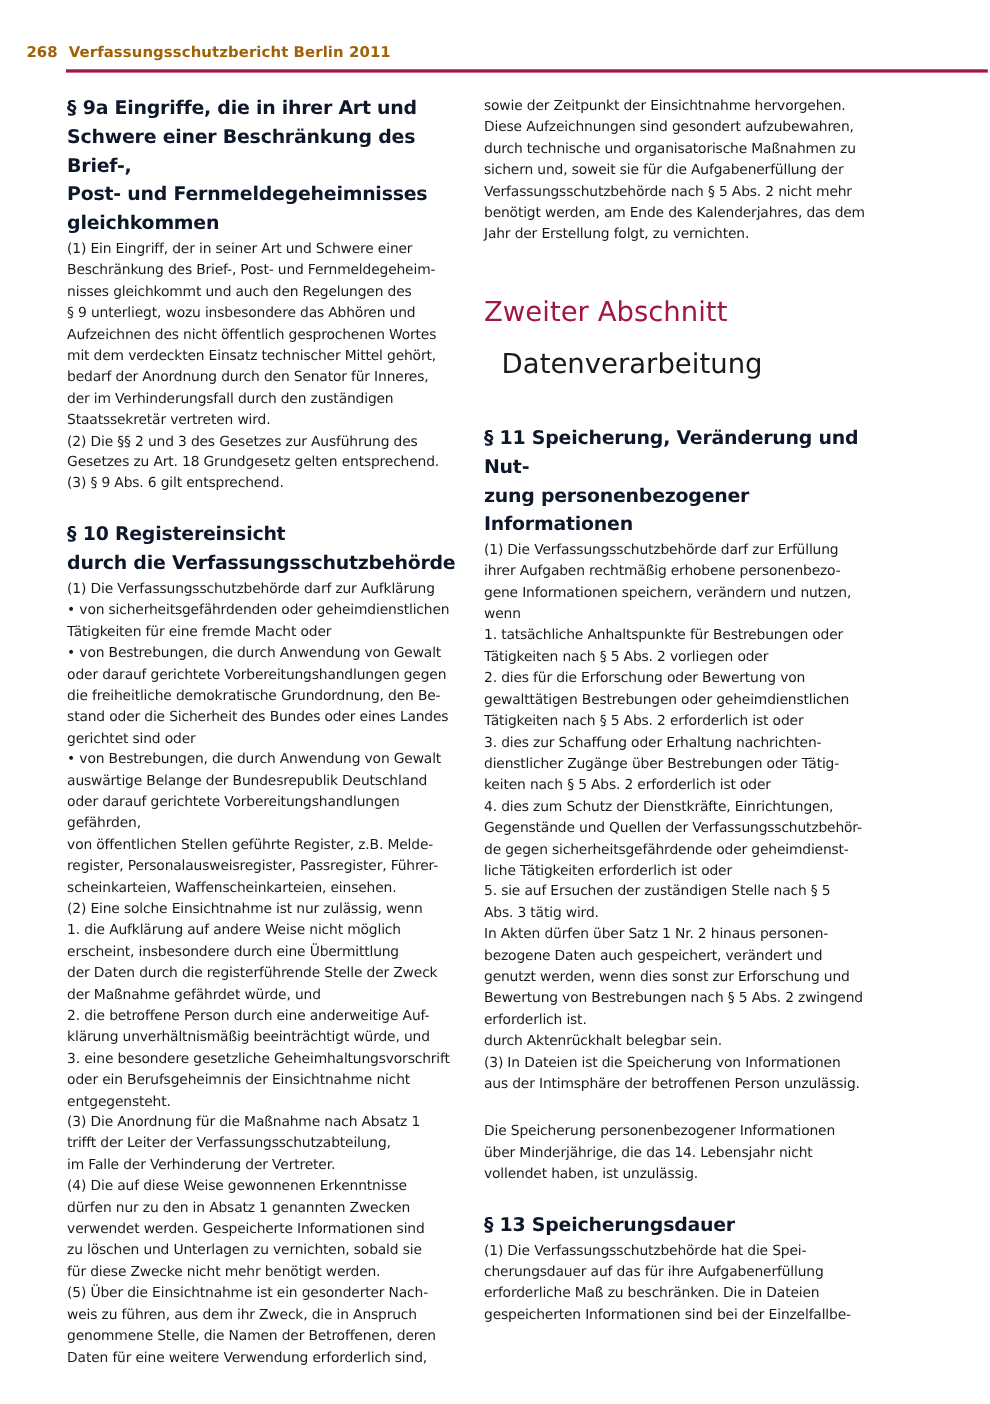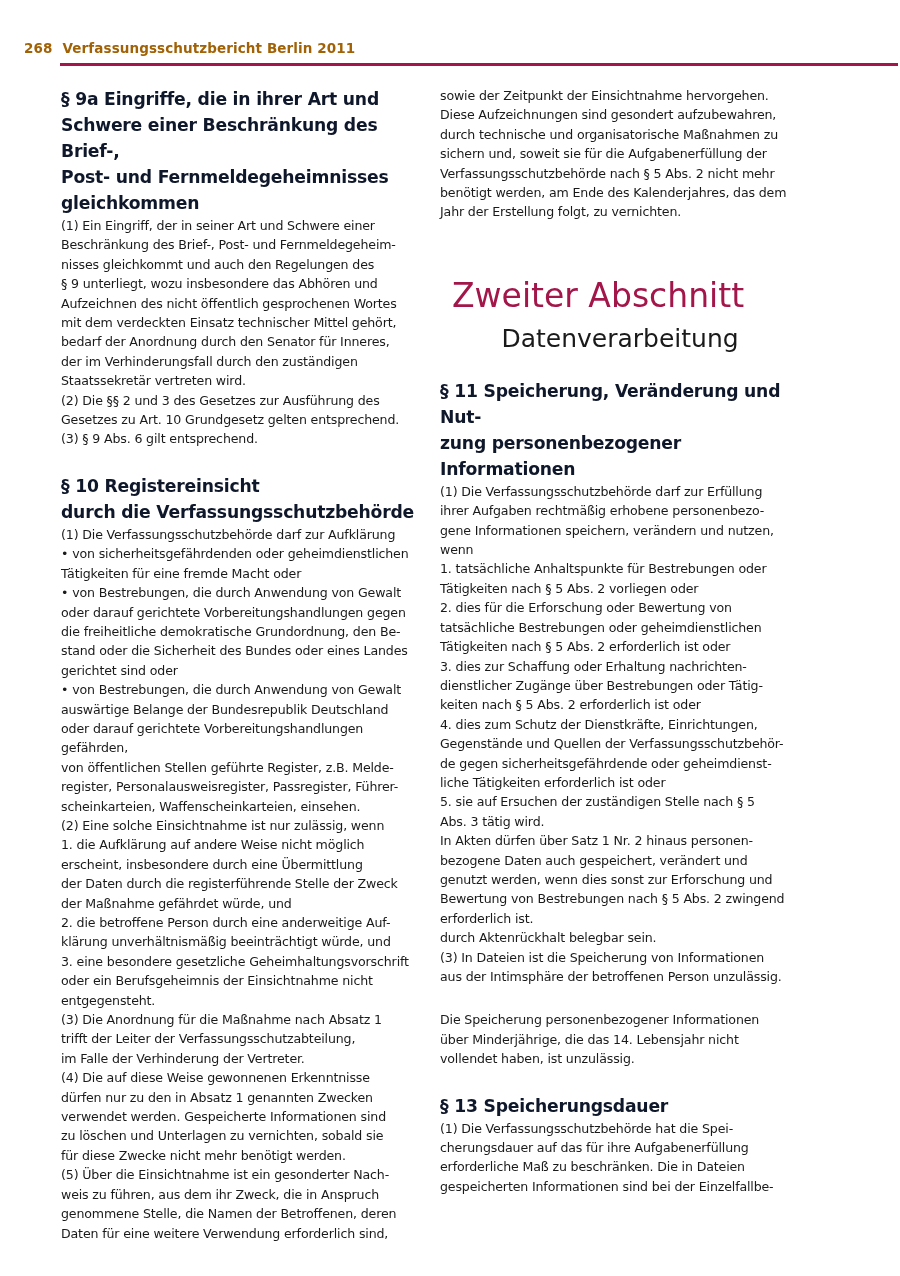--- a/index.html
+++ b/index.html
@@ -9,22 +9,22 @@
             font-size:13.5px; color:#a16207; letter-spacing:0.1px; }
   .header .num { margin-right:10px; }
   .rule { position:absolute; left:60px; top:63px; width:838px; height:3px; background:#a3164a; }
   .col { position:absolute; top:86px; width:360px; }
   .col.left { left:61px; }
   .col.right { left:440px; }
   .h3 { font-weight:bold; font-size:17.2px; line-height:26px; color:#0f172a; margin:0; letter-spacing:-0.2px; }
   .p { font-size:12.6px; line-height:19.4px; margin:0; letter-spacing:-0.15px; white-space:nowrap; }
   .gap1 { height:24px; }
   .gap2 { height:46px; }
-  .part-title { font-size:33px; line-height:31px; color:#a3164a; margin:12px; font-weight:normal; }
-  .part-sub { font-size:25px; line-height:31px; color:#1a1a1a; margin:0; font-weight:normal;text-align:center; }
+  .part-title { font-size:25px; line-height:31px; color:#a3164a; margin:0; font-weight:normal; }
+  .part-sub { font-size:25px; line-height:31px; color:#1a1a1a; margin:16px; font-weight:normal; }
 </style>
 </head>
 <body>
 
 <div class="header">
   <span class="num">268</span><span>Verfassungsschutzbericht Berlin 2011</span>
 </div>
 <div class="rule"></div>
 
 <div class="col left">
@@ -39,21 +39,21 @@
         <div class="p">(1)  Ein Eingriff, der in seiner Art und Schwere einer</div>
         <div class="p">Beschränkung des Brief-, Post- und Fernmeldegeheim-</div>
         <div class="p">nisses gleichkommt und auch den Regelungen des</div>
         <div class="p">§ 9 unterliegt, wozu insbesondere das Abhören und</div>
         <div class="p">Aufzeichnen des nicht öffentlich gesprochenen Wortes</div>
         <div class="p">mit dem verdeckten Einsatz technischer Mittel gehört,</div>
         <div class="p">bedarf der Anordnung durch den Senator für Inneres,</div>
         <div class="p">der im Verhinderungsfall durch den zuständigen</div>
         <div class="p">Staatssekretär vertreten wird.</div>
         <div class="p">(2)  Die §§ 2 und 3 des Gesetzes zur Ausführung des</div>
-        <div class="p">Gesetzes zu Art. 10 Grundgesetz gelten entsprechend.</div>
+        <div class="p">Gesetzes zu Art. 18 Grundgesetz gelten entsprechend.</div>
         <div class="p">(3)  § 9 Abs. 6 gilt entsprechend.</div>
       </div>
   </div>
   <div class="gap1"></div>
   <div>
     <div class="h3">
         <div>§ 10 Registereinsicht</div>
         <div>durch die Verfassungsschutzbehörde</div>
       </div>
     <div>
@@ -120,21 +120,21 @@
         <div>zung personenbezogener Informationen</div>
       </div>
     <div>
         <div class="p">(1)  Die Verfassungsschutzbehörde darf zur Erfüllung</div>
         <div class="p">ihrer Aufgaben rechtmäßig erhobene personenbezo-</div>
         <div class="p">gene Informationen speichern, verändern und nutzen,</div>
         <div class="p">wenn</div>
         <div class="p">1. tatsächliche Anhaltspunkte für Bestrebungen oder</div>
         <div class="p">Tätigkeiten nach § 5 Abs. 2 vorliegen oder</div>
         <div class="p">2. dies für die Erforschung oder Bewertung von</div>
-        <div class="p">tatsächliche Bestrebungen oder geheimdienstlichen</div>
+        <div class="p">gewalttätigen Bestrebungen oder geheimdienstlichen</div>
         <div class="p">Tätigkeiten nach § 5 Abs. 2 erforderlich ist oder</div>
         <div class="p">3. dies zur Schaffung oder Erhaltung nachrichten-</div>
         <div class="p">dienstlicher Zugänge über Bestrebungen oder Tätig-</div>
         <div class="p">keiten nach § 5 Abs. 2 erforderlich ist oder</div>
         <div class="p">4. dies zum Schutz der Dienstkräfte, Einrichtungen,</div>
         <div class="p">Gegenstände und Quellen der Verfassungsschutzbehör-</div>
         <div class="p">de gegen sicherheitsgefährdende oder geheimdienst-</div>
         <div class="p">liche Tätigkeiten erforderlich ist oder</div>
         <div class="p">5. sie auf Ersuchen der zuständigen Stelle nach § 5</div>
         <div class="p">Abs. 3 tätig wird.</div>

